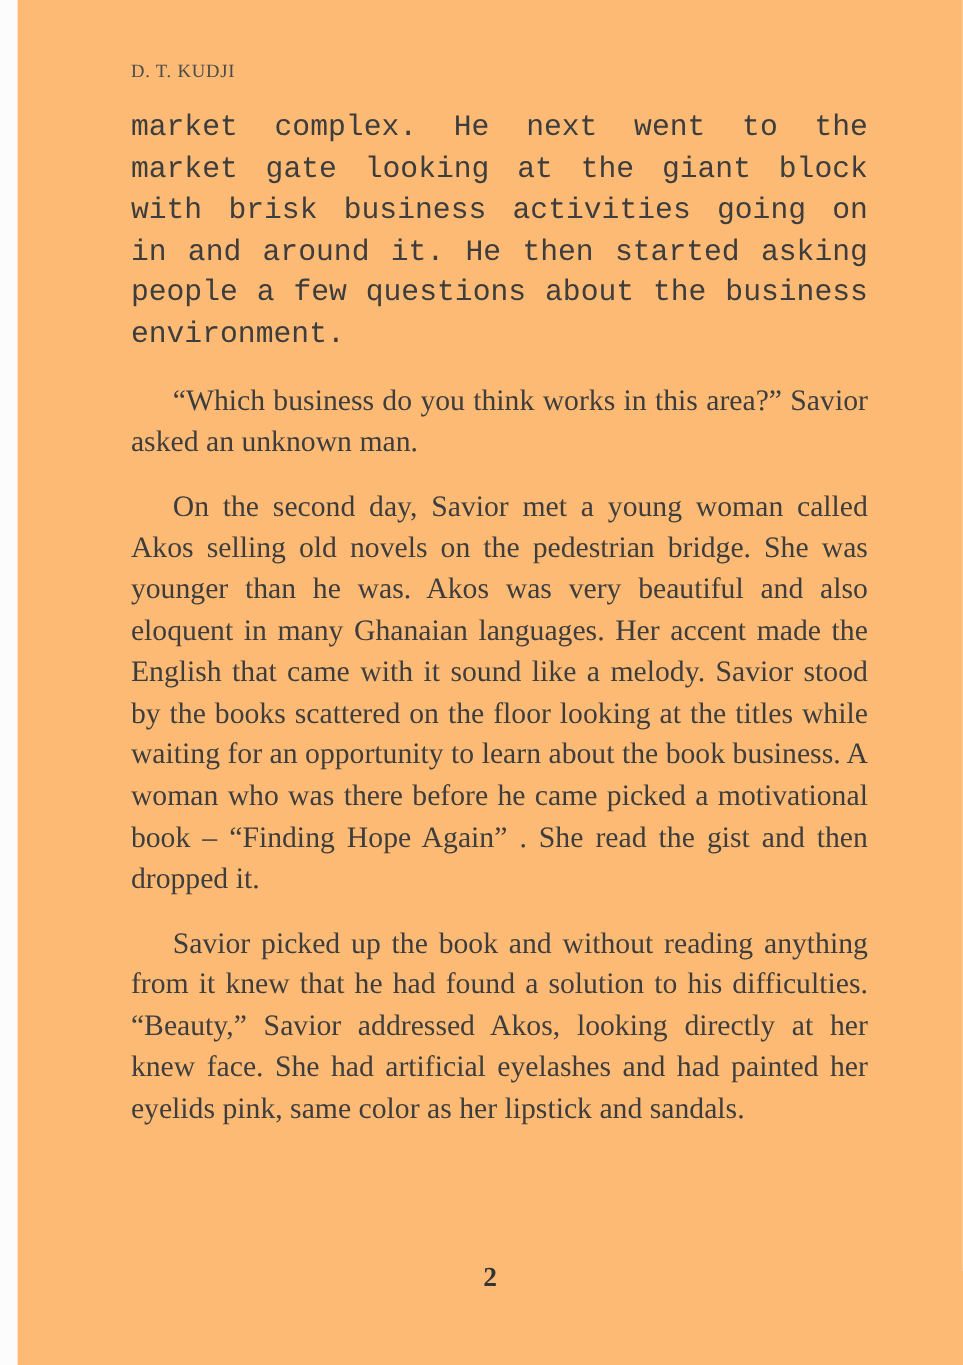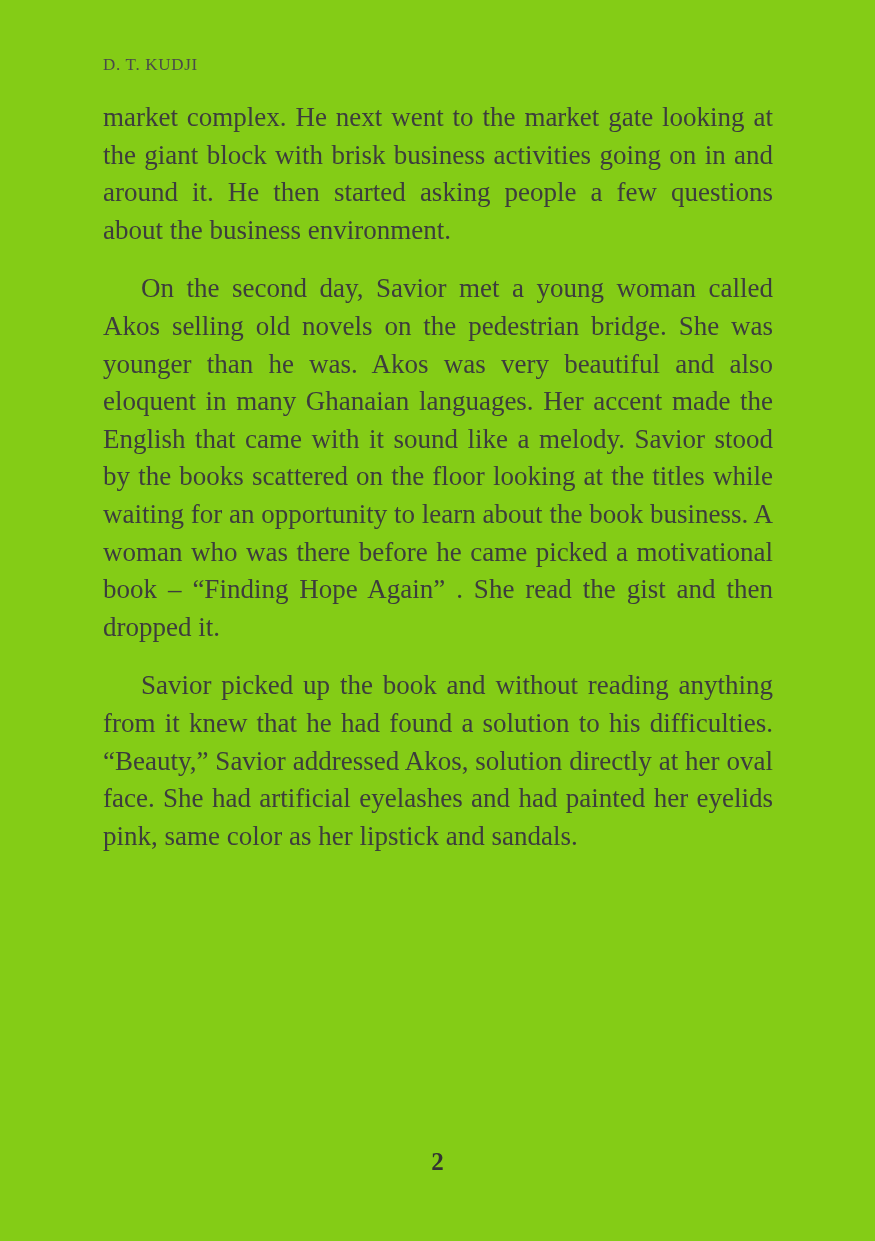--- a/index.html
+++ b/index.html
@@ -8,21 +8,22 @@
     width: 875px;
     height: 1241px;
     background: #fcfcfc;
     font-family: "Liberation Serif", serif;
     position: relative;
     overflow: hidden;
   }
   .page {
     position: absolute;
     inset: 0;
-    background: #84cc16;
+    background: #fdba74;
+    margin-left: 16px;
   }
   .running-header {
     position: absolute;
     left: 103px;
     top: 55px;
     font-size: 17px;
     letter-spacing: 0.7px;
     color: #4a4a4a;
   }
   .body-text {
@@ -34,20 +35,21 @@
     font-size: 27px;
     line-height: 37.6px;
     text-align: justify;
   }
   .body-text p {
     margin: 0 0 21px 0;
     text-indent: 38px;
   }
   .body-text p.no-indent {
     text-indent: 0;
+    font-family: Liberation Mono, monospace;
   }
   .page-number {
     position: absolute;
     left: 0;
     right: 0;
     top: 1148px;
     text-align: center;
     font-size: 25px;
     font-weight: 600;
     color: #333333;
@@ -55,19 +57,20 @@
 </style>
 </head>
 <body>
 
 <div class="page">
 
   <div class="running-header">D. T. KUDJI</div>
 
   <div class="body-text">
     <p class="no-indent">market complex.  He next went to the market gate looking at the giant block with brisk business activities going on in and around it. He then started asking people a few questions about the business environment.</p>
+    <p>“Which business do you think works in this area?” Savior asked an unknown man.</p>
     <p>On the second day, Savior met a young woman called Akos selling old novels on the pedestrian bridge. She was younger than he was. Akos was very beautiful and also eloquent in many Ghanaian languages. Her accent made the English that came with it sound like a melody. Savior stood by the books scattered on the floor looking at the titles while waiting for an opportunity to learn about the book business. A woman who was there before he came picked a motivational book – “Finding Hope Again” . She read the gist and then dropped it.</p>
-    <p>Savior picked up the book and without reading anything from it knew that he had found a solution to his difficulties. “Beauty,” Savior addressed Akos, solution directly at her oval face. She had artificial eyelashes and had painted her eyelids pink, same color as her lipstick and sandals.</p>
+    <p>Savior picked up the book and without reading anything from it knew that he had found a solution to his difficulties. “Beauty,” Savior addressed Akos, looking directly at her knew face. She had artificial eyelashes and had painted her eyelids pink, same color as her lipstick and sandals.</p>
   </div>
 
   <div class="page-number">2</div>
 
 </div>
 
 </body></html>

